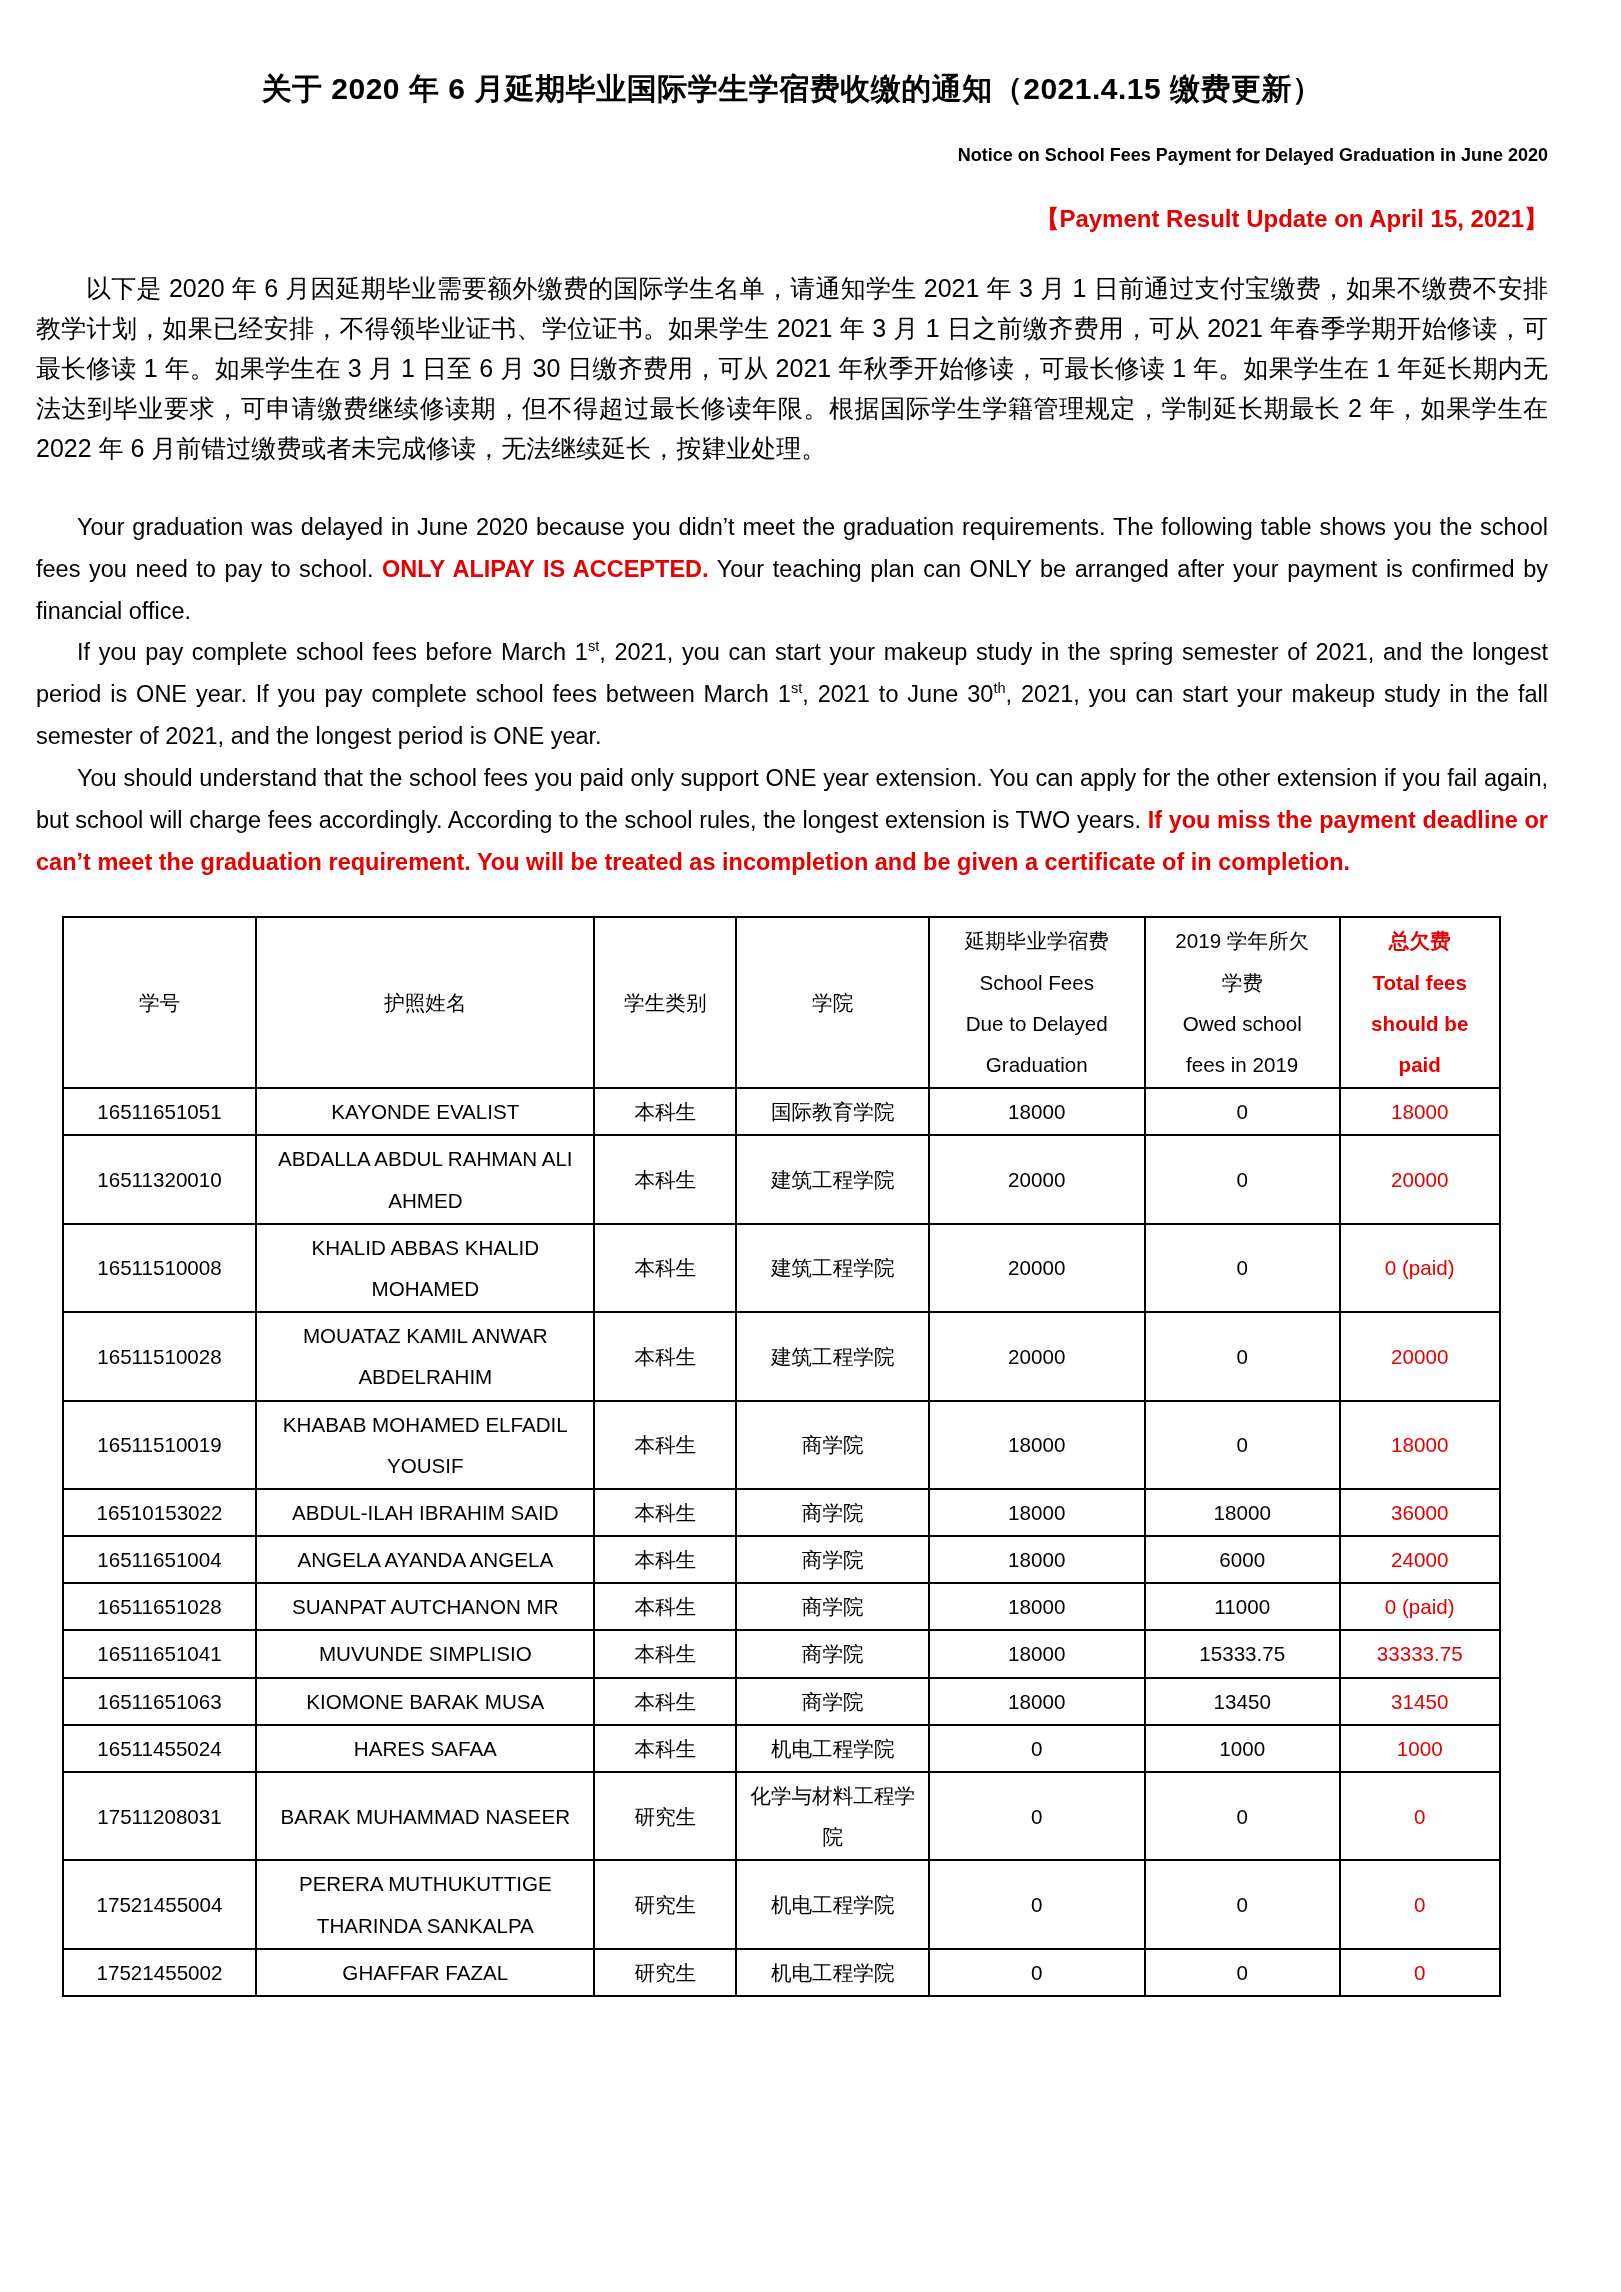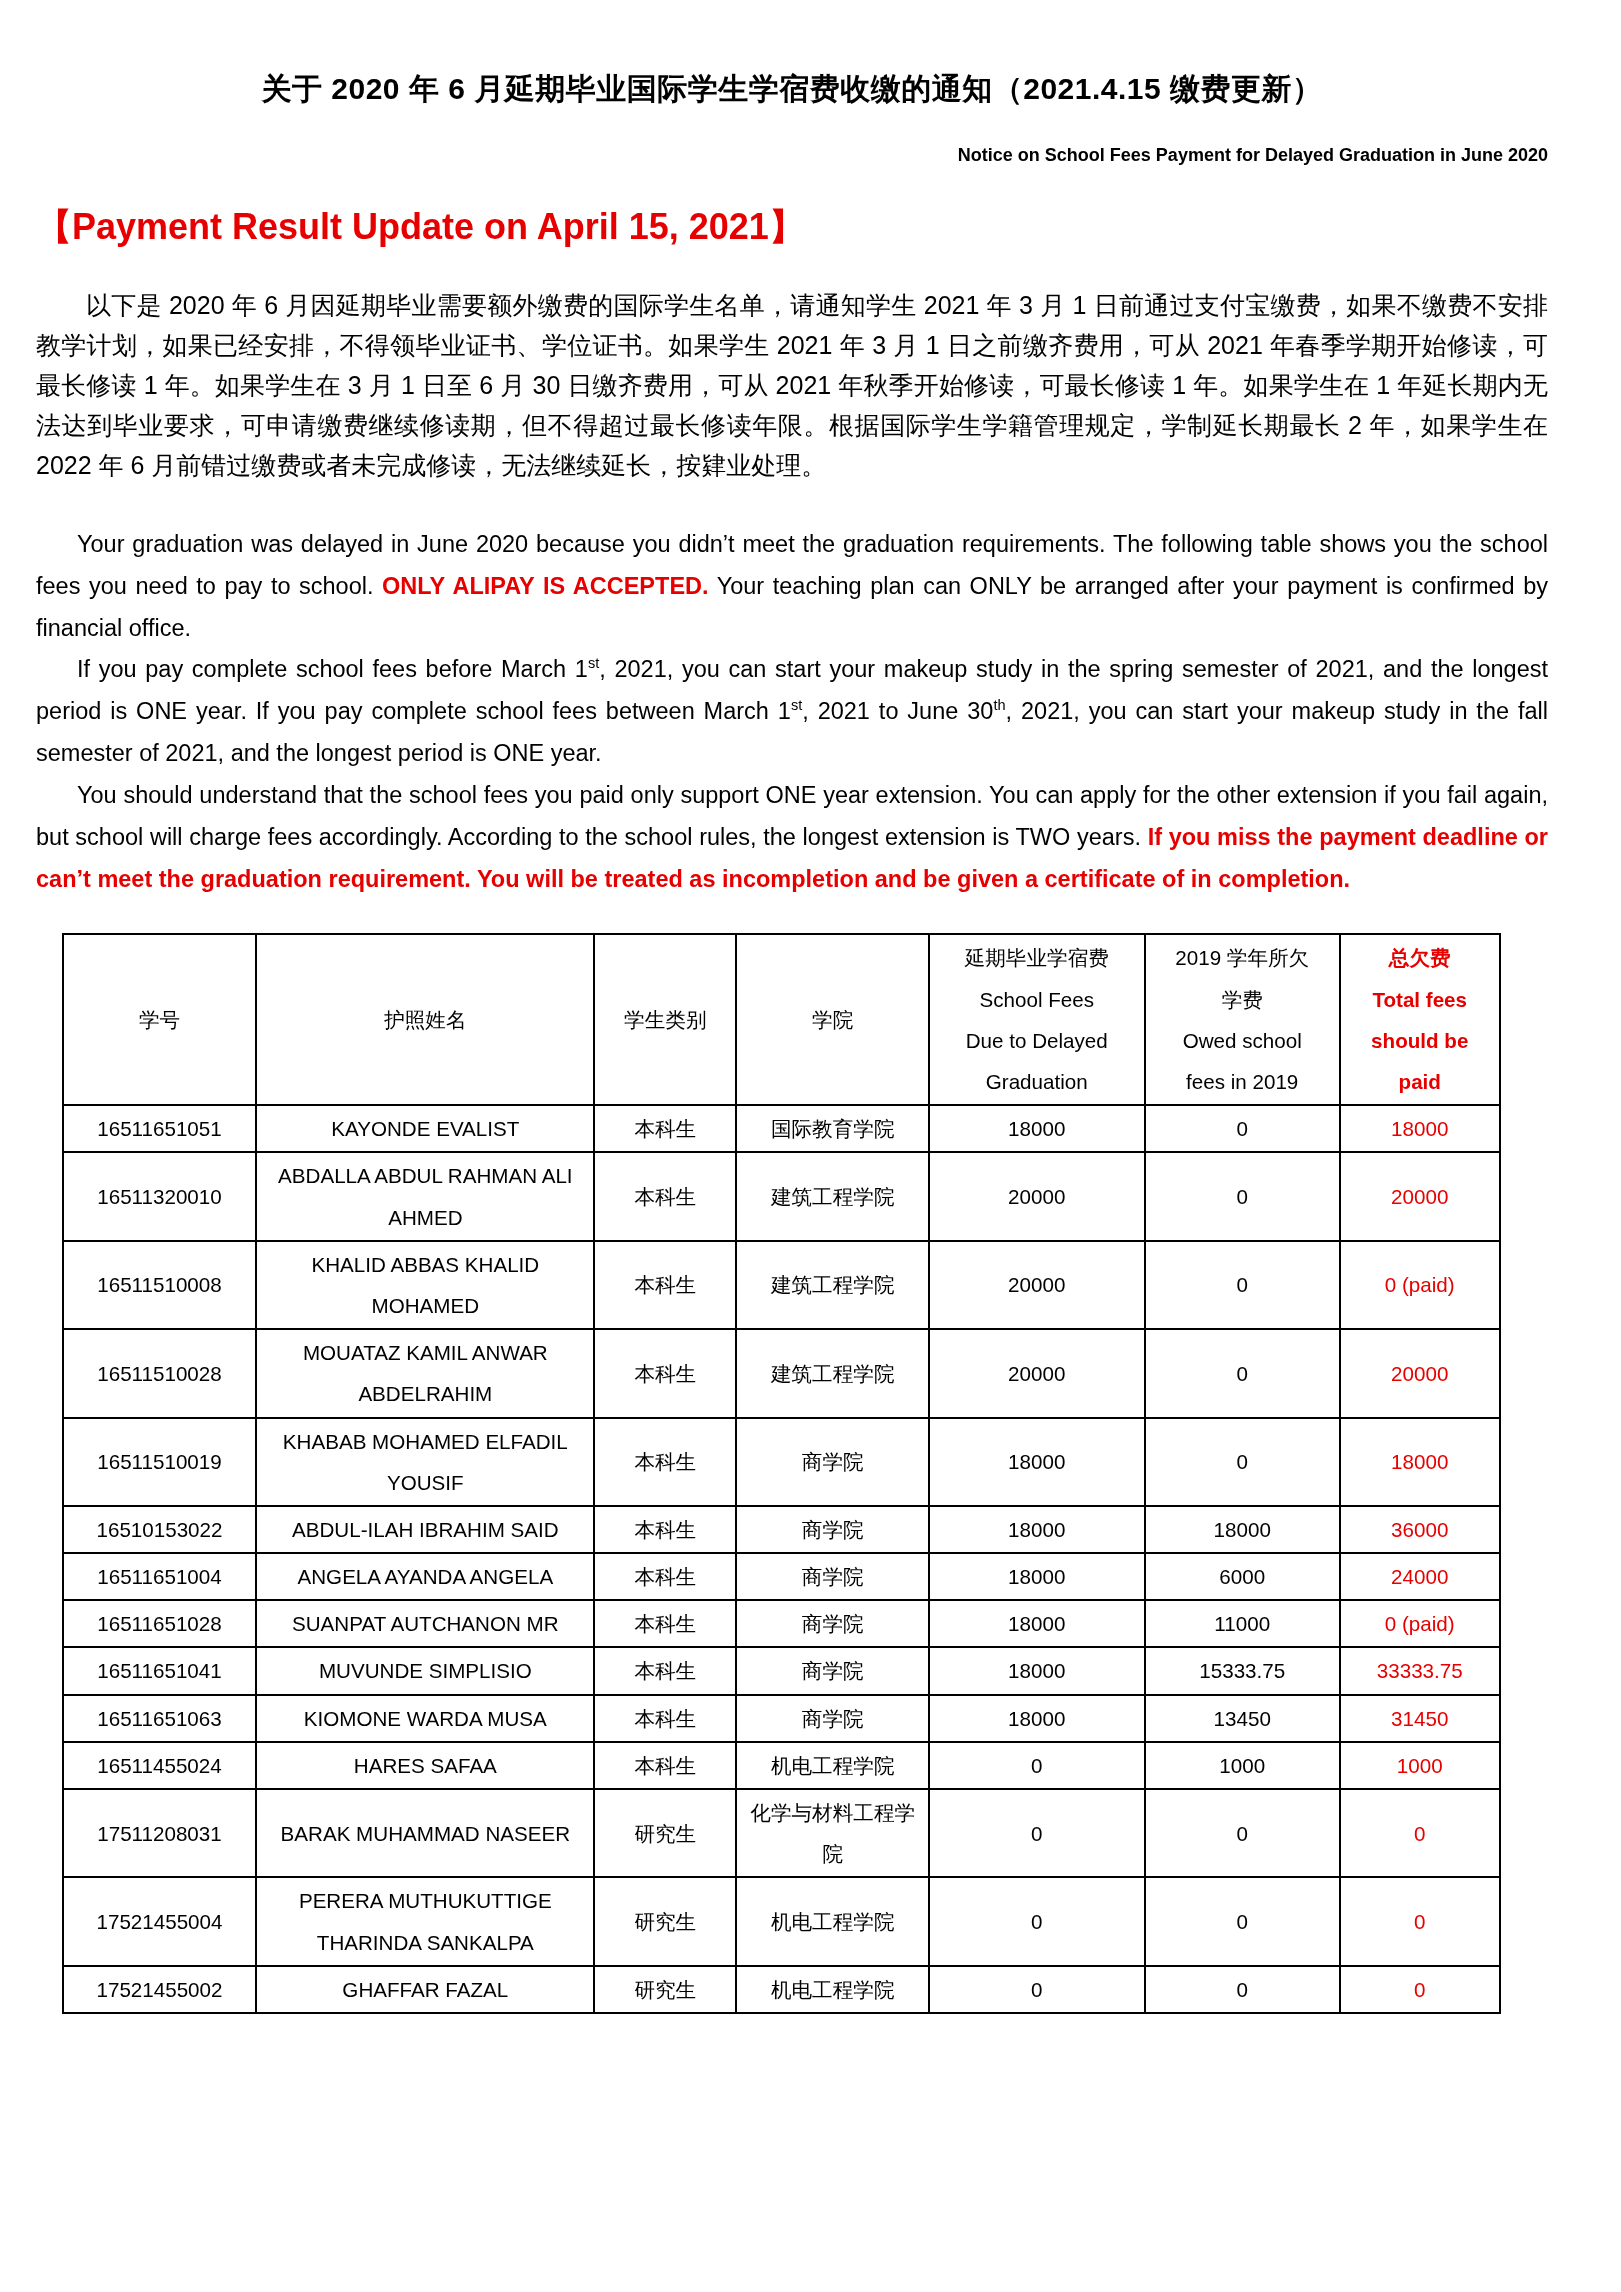--- a/index.html
+++ b/index.html
@@ -22,23 +22,23 @@
     margin: 0 0 35px 0;
     letter-spacing: 0.5px;
   }
   h2.title-en {
     font-size: 18px;
     font-weight: bold;
     text-align: right;
     margin: 0 0 37px 0;
   }
   h3.subtitle-red {
-    font-size: 36px;
-    font-weight: bold;
-    text-align: left;
+    font-size: 24px;
+    font-weight: bold;
+    text-align: right;
     color: var(--red, #e60000);
     margin: 0 0 33px 0;
   }
   p.para-zh {
     font-size: 25px;
     line-height: 1.6;
     text-align: justify;
     text-indent: 2em;
     margin: 0 0 39px 0;
   }
@@ -212,21 +212,21 @@
             <td>16511651041</td>
             <td>MUVUNDE SIMPLISIO</td>
             <td>本科生</td>
             <td>商学院</td>
             <td>18000</td>
             <td>15333.75</td>
             <td class="red-col">33333.75</td>
           </tr>
           <tr>
             <td>16511651063</td>
-            <td>KIOMONE WARDA MUSA</td>
+            <td>KIOMONE BARAK MUSA</td>
             <td>本科生</td>
             <td>商学院</td>
             <td>18000</td>
             <td>13450</td>
             <td class="red-col">31450</td>
           </tr>
           <tr>
             <td>16511455024</td>
             <td>HARES SAFAA</td>
             <td>本科生</td>

